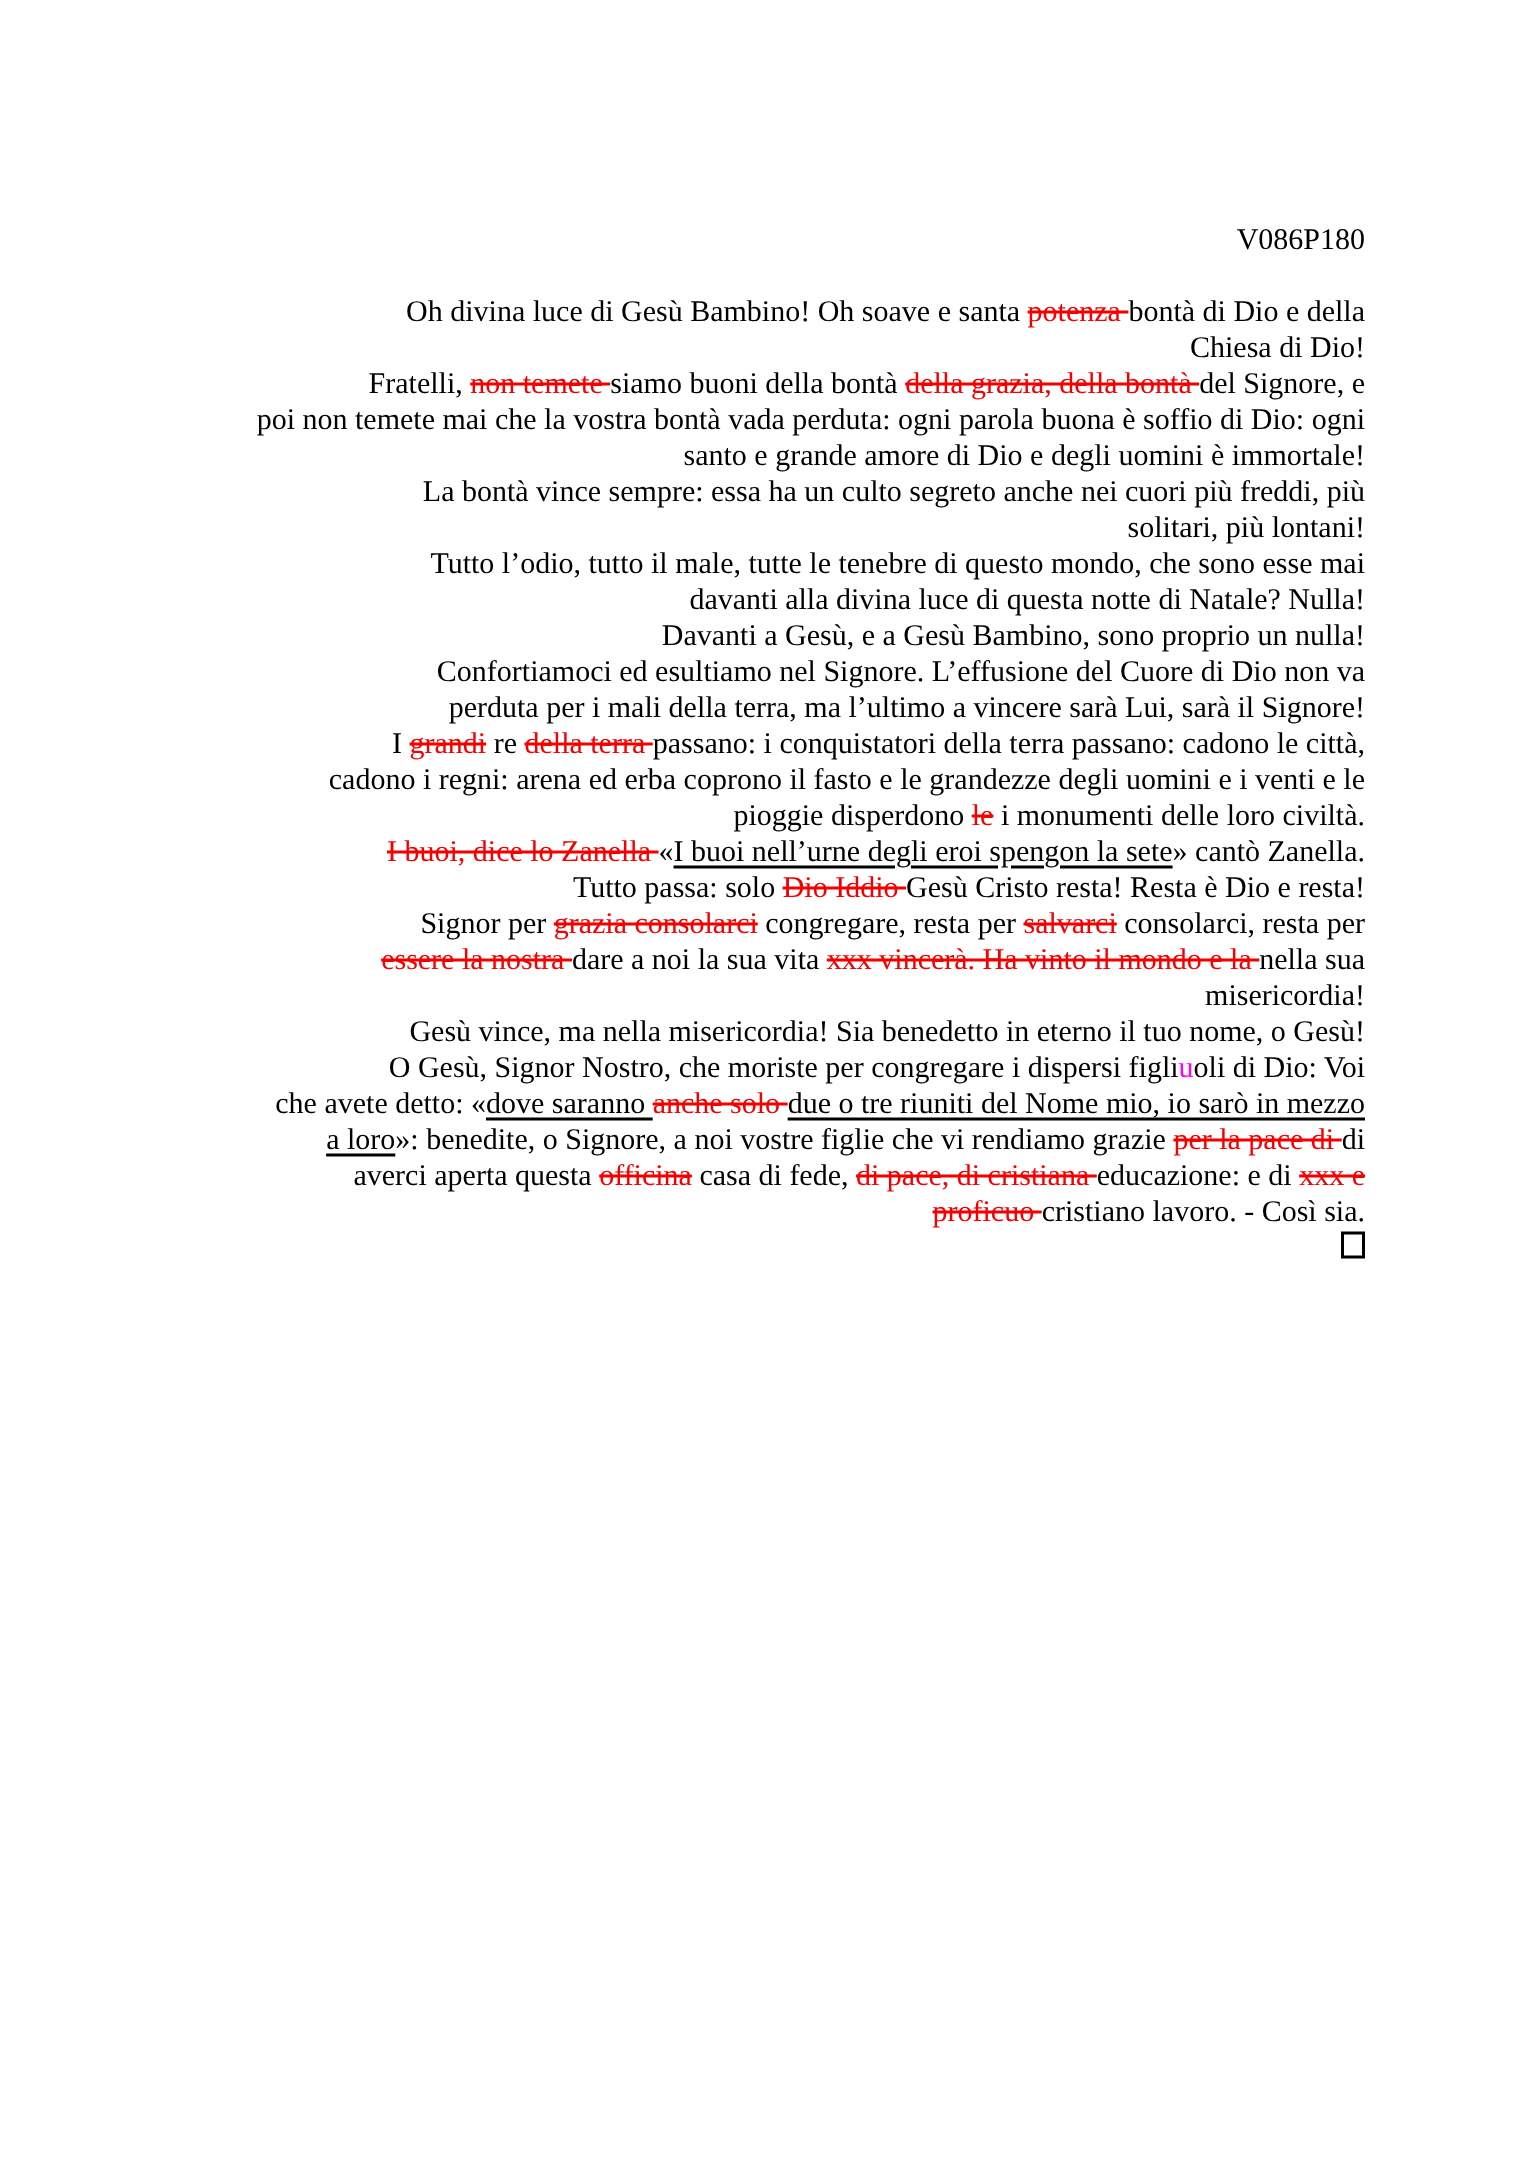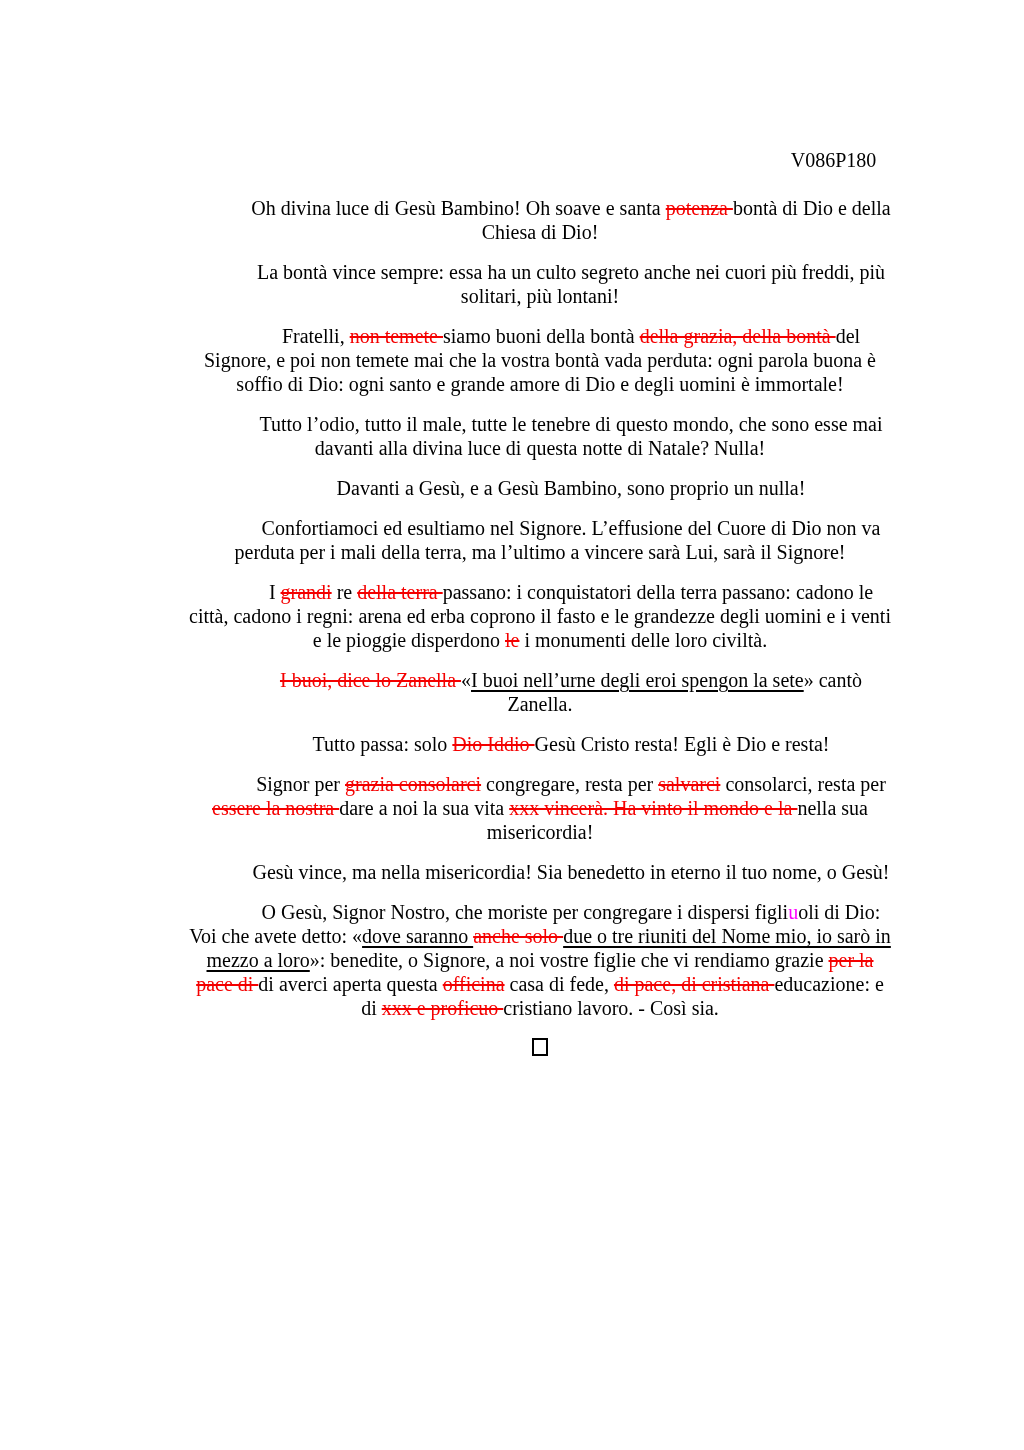--- a/index.html
+++ b/index.html
@@ -22,29 +22,29 @@
     height: 1450px;
     background: #ffffff;
   }
   .content {
     position: absolute;
     left: 170px;
     top: 148px;
     width: 740px;
     font-size: 20px;
     line-height: 24px;
-    text-align: center;
+    text-align: right;
   }
   .header-code {
     margin-left: 587px;
     margin-bottom: 24px;
     white-space: nowrap;
   }
   #doc-body p {
-    margin: 16px;
+    margin: 0;
     padding: 0;
     text-indent: 62px;
   }
   #doc-body p.noindent {
     text-indent: 0;
   }
   .del {
     color: var(--deletion-color, #f40000);
     text-decoration: line-through;
     text-decoration-thickness: 1.8px;
@@ -66,27 +66,27 @@
   }
 </style>
 </head>
 <body>
 
 <div class="page">
   <div class="content">
     <div class="header-code">V086P180</div>
     <div id="doc-body">
         <p><span>Oh divina luce di Gesù Bambino! Oh soave e santa </span><span class="del">potenza </span><span>bontà di Dio e della Chiesa di Dio!</span></p>
+        <p><span>Fratelli, </span><span class="del">non temete </span><span>siamo buoni della bontà </span><span class="del">della grazia, della bontà </span><span>del Signore, e poi non temete mai che la vostra bontà vada perduta: ogni parola buona è soffio di Dio: ogni santo e grande amore di Dio e degli uomini è immortale!</span></p>
         <p><span>La bontà vince sempre: essa ha un culto segreto anche nei cuori più freddi, più solitari, più lontani!</span></p>
-        <p><span>Fratelli, </span><span class="del">non temete </span><span>siamo buoni della bontà </span><span class="del">della grazia, della bontà </span><span>del Signore, e poi non temete mai che la vostra bontà vada perduta: ogni parola buona è soffio di Dio: ogni santo e grande amore di Dio e degli uomini è immortale!</span></p>
         <p><span>Tutto l’odio, tutto il male, tutte le tenebre di questo mondo, che sono esse mai davanti alla divina luce di questa notte di Natale? Nulla!</span></p>
         <p><span>Davanti a Gesù, e a Gesù Bambino, sono proprio un nulla!</span></p>
         <p><span>Confortiamoci ed esultiamo nel Signore. L’effusione del Cuore di Dio non va perduta per i mali della terra, ma l’ultimo a vincere sarà Lui, sarà il Signore!</span></p>
         <p><span>I </span><span class="del">grandi</span><span> re </span><span class="del">della terra </span><span>passano: i conquistatori della terra passano: cadono le città, cadono i regni: arena ed erba coprono il fasto e le grandezze degli uomini e i venti e le pioggie disperdono </span><span class="del">le</span><span> i monumenti delle loro civiltà.</span></p>
         <p><span class="del">I buoi, dice lo Zanella </span><span>«</span><span class="ul">I buoi nell’urne degli eroi spengon la sete</span><span>» cantò Zanella.</span></p>
-        <p><span>Tutto passa: solo </span><span class="del">Dio Iddio </span><span>Gesù Cristo resta! Egli è Dio e resta!</span></p>
+        <p><span>Tutto passa: solo </span><span class="del">Dio Iddio </span><span>Gesù Cristo resta! Resta è Dio e resta!</span></p>
         <p><span>Signor per </span><span class="del">grazia consolarci</span><span> congregare, resta per </span><span class="del">salvarci</span><span> consolarci, resta per </span><span class="del">essere la nostra </span><span>dare a noi la sua vita </span><span class="del">xxx vincerà. Ha vinto il mondo e la </span><span>nella sua misericordia!</span></p>
         <p><span>Gesù vince, ma nella misericordia! Sia benedetto in eterno il tuo nome, o Gesù!</span></p>
         <p><span>O Gesù, Signor Nostro, che moriste per congregare i dispersi figli</span><span class="ins">u</span><span>oli di Dio: Voi che avete detto: «</span><span class="ul">dove saranno </span><span class="del">anche solo </span><span class="ul">due o tre riuniti del Nome mio, io sarò in mezzo a loro</span><span>»: benedite, o Signore, a noi vostre figlie che vi rendiamo grazie </span><span class="del">per la pace di </span><span>di averci aperta questa </span><span class="del">officina</span><span> casa di fede, </span><span class="del">di pace, di cristiana </span><span>educazione: e di </span><span class="del">xxx e proficuo </span><span>cristiano lavoro. - Così sia.</span></p>
         <p class="noindent"><span class="glyph-box"></span></p>
       </div>
   </div>
 </div>
 
 </body></html>

